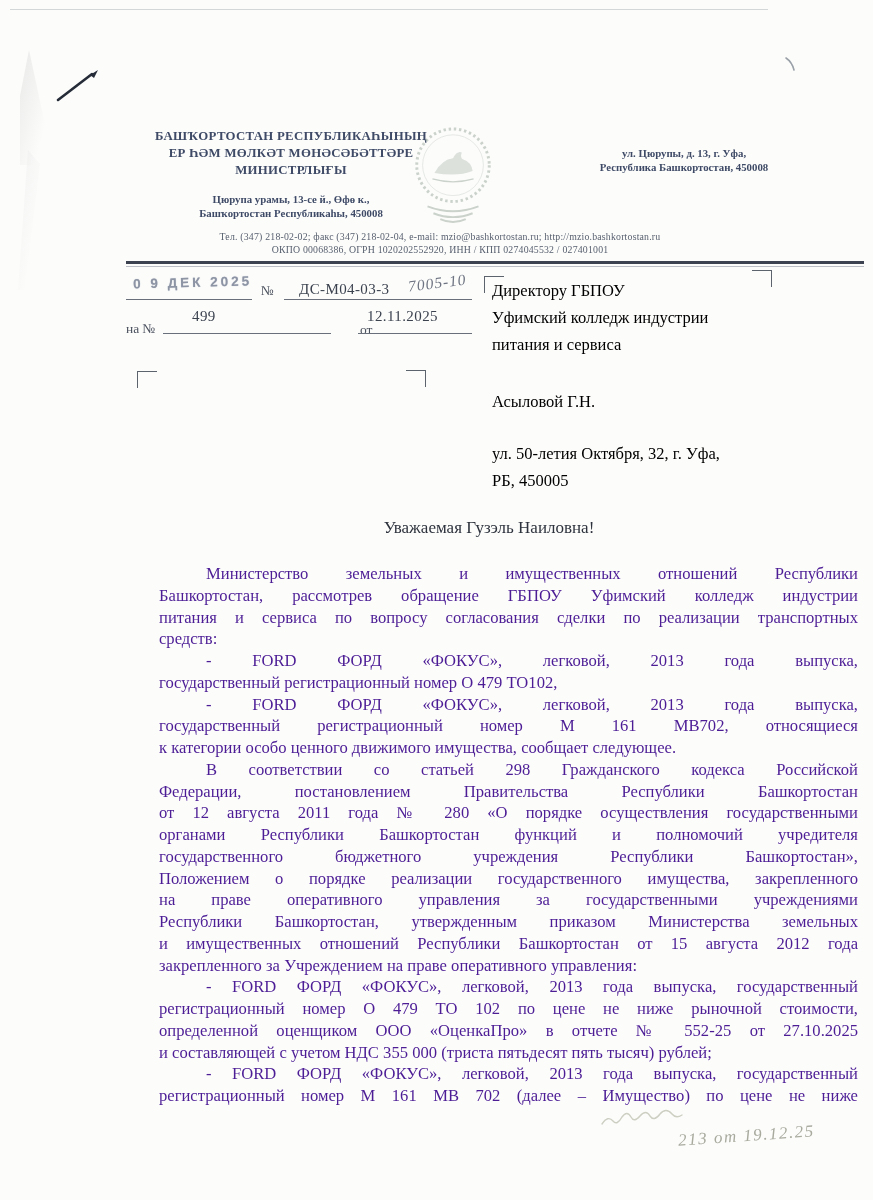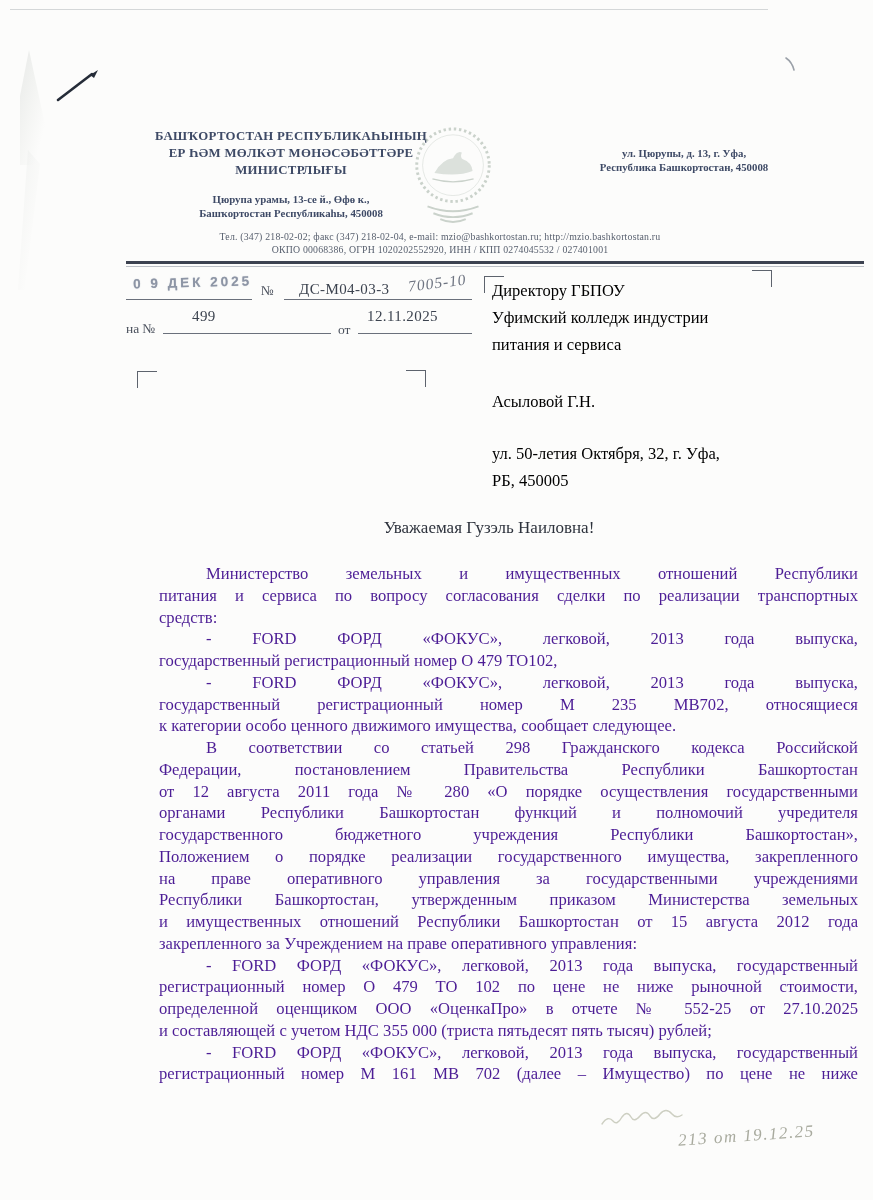--- a/index.html
+++ b/index.html
@@ -129,21 +129,21 @@
   <div class="stamp-date">0 9 ДЕК 2025</div>
   <div class="ref-underline" style="left:126px;top:299px;width:126px;"></div>
   <div class="ref-label" style="left:261px;top:283px;">№</div>
   <div class="ref-typed" style="left:299px;top:281px;">ДС-М04-03-3</div>
   <div class="ref-underline" style="left:284px;top:299px;width:188px;"></div>
   <div class="hand-ink">7005-10</div>
 
   <div class="ref-label" style="left:126px;top:321px;">на №</div>
   <div class="ref-typed" style="left:192px;top:308px;">499</div>
   <div class="ref-underline" style="left:163px;top:333px;width:168px;"></div>
-  <div class="ref-label" style="left:338px;top:322px;">от</div>
+  <div class="ref-label" style="left:360px;top:322px;">от</div>
   <div class="ref-typed" style="left:367px;top:308px;">12.11.2025</div>
   <div class="ref-underline" style="left:358px;top:333px;width:114px;"></div>
 
   <div class="corner tl" style="left:137px;top:371px;"></div>
   <div class="corner tr" style="left:406px;top:370px;"></div>
   <div class="corner tl" style="left:484px;top:276px;"></div>
   <div class="corner tr" style="left:752px;top:270px;"></div>
 
   <div id="addressee">
     <div>
@@ -155,30 +155,31 @@
     <div class="addr">
         <div class="line">ул. 50-летия Октября, 32, г. Уфа,</div>
         <div class="line">РБ, 450005</div>
       </div>
   </div>
 
   <div id="salutation">Уважаемая Гузэль Наиловна!</div>
   <div id="body-text">
       <div>
         <div class="ln ind">Министерство земельных и имущественных отношений Республики</div>
+        <div class="ln">Башкортостан, рассмотрев обращение ГБПОУ Уфимский колледж индустрии</div>
         <div class="ln">питания и сервиса по вопросу согласования сделки по реализации транспортных</div>
         <div class="ln end">средств:</div>
       </div>
       <div>
         <div class="ln ind">- FORD ФОРД «ФОКУС», легковой, 2013 года выпуска,</div>
         <div class="ln end">государственный регистрационный номер О 479 ТО102,</div>
       </div>
       <div>
         <div class="ln ind">- FORD ФОРД «ФОКУС», легковой, 2013 года выпуска,</div>
-        <div class="ln">государственный регистрационный номер М 235 МВ702, относящиеся</div>
+        <div class="ln">государственный регистрационный номер М 161 МВ702, относящиеся</div>
         <div class="ln end">к категории особо ценного движимого имущества, сообщает следующее.</div>
       </div>
       <div>
         <div class="ln ind">В соответствии со статьей 298 Гражданского кодекса Российской</div>
         <div class="ln">Федерации, постановлением Правительства Республики Башкортостан</div>
         <div class="ln">от 12 августа 2011 года № 280 «О порядке осуществления государственными</div>
         <div class="ln">органами Республики Башкортостан функций и полномочий учредителя</div>
         <div class="ln">государственного бюджетного учреждения Республики Башкортостан»,</div>
         <div class="ln">Положением о порядке реализации государственного имущества, закрепленного</div>
         <div class="ln">на праве оперативного управления за государственными учреждениями</div>

